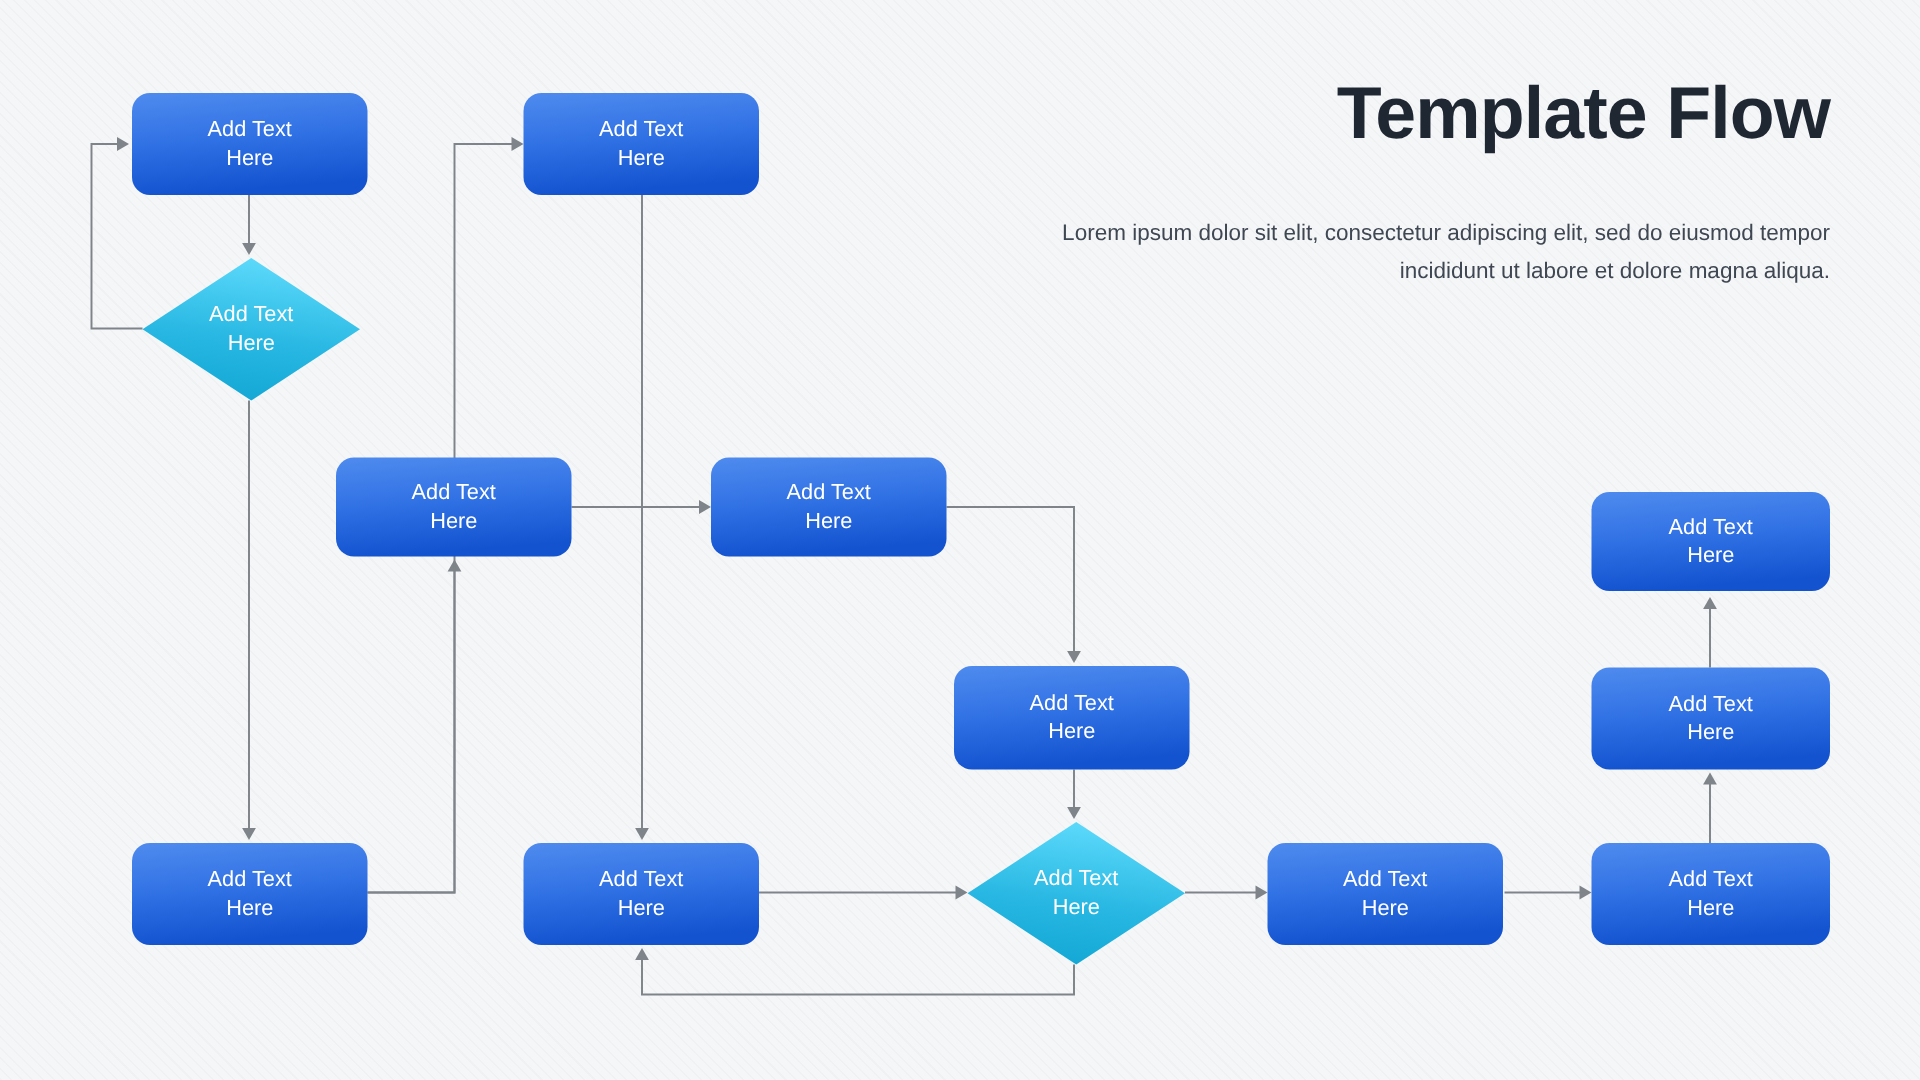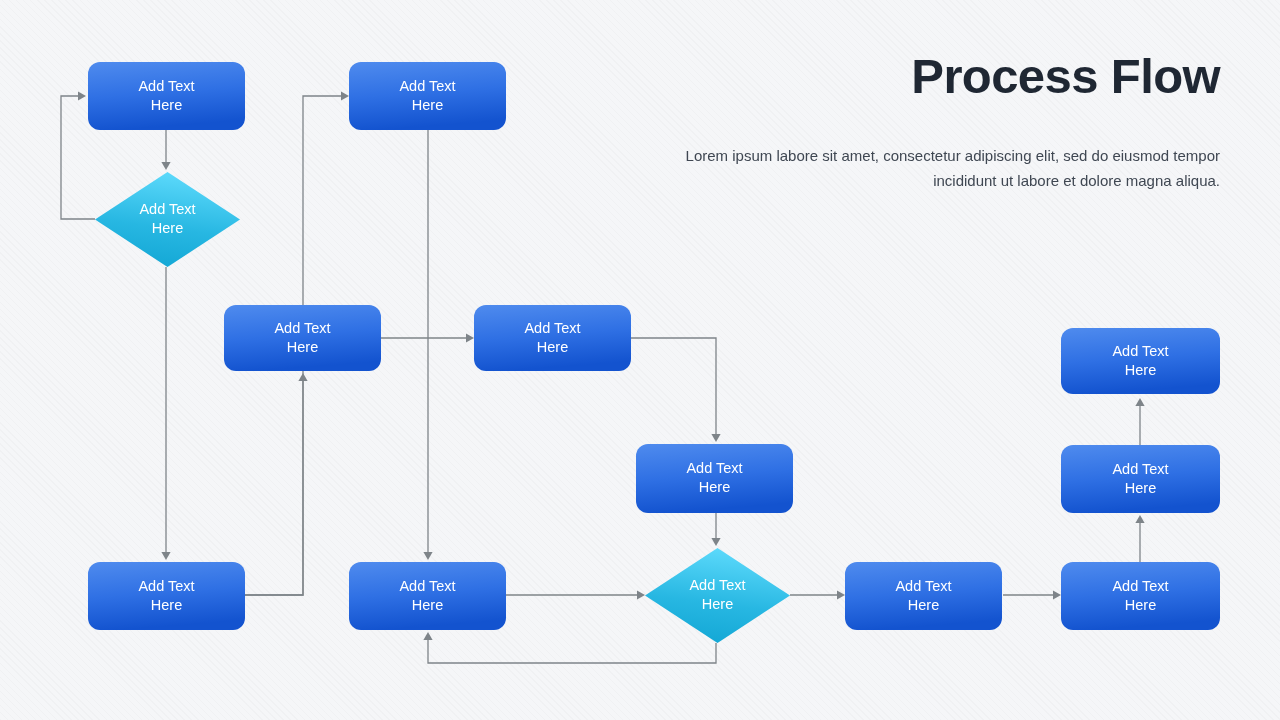--- a/index.html
+++ b/index.html
@@ -215,18 +215,18 @@
         <g>
           <rect x="1061" y="328" width="159" height="66" rx="12" ry="12" fill="url(#gradProcess)"></rect>
           <text x="1140.5" y="352" class="node-label">Add Text</text>
           <text x="1140.5" y="371" class="node-label">Here</text>
         </g>
       </g>
   </svg>
 
   <div id="text-panel">
     <h1 id="page-title">
-      <span>Process Flow</span><br>
+      <span>Template Flow</span><br>
     </h1>
-    <p id="page-subtitle">Lorem ipsum labore sit amet, consectetur adipiscing elit, sed do eiusmod tempor incididunt ut labore et dolore magna aliqua.</p>
+    <p id="page-subtitle">Lorem ipsum dolor sit elit, consectetur adipiscing elit, sed do eiusmod tempor incididunt ut labore et dolore magna aliqua.</p>
   </div>
 
 </div>
 
 </body></html>

